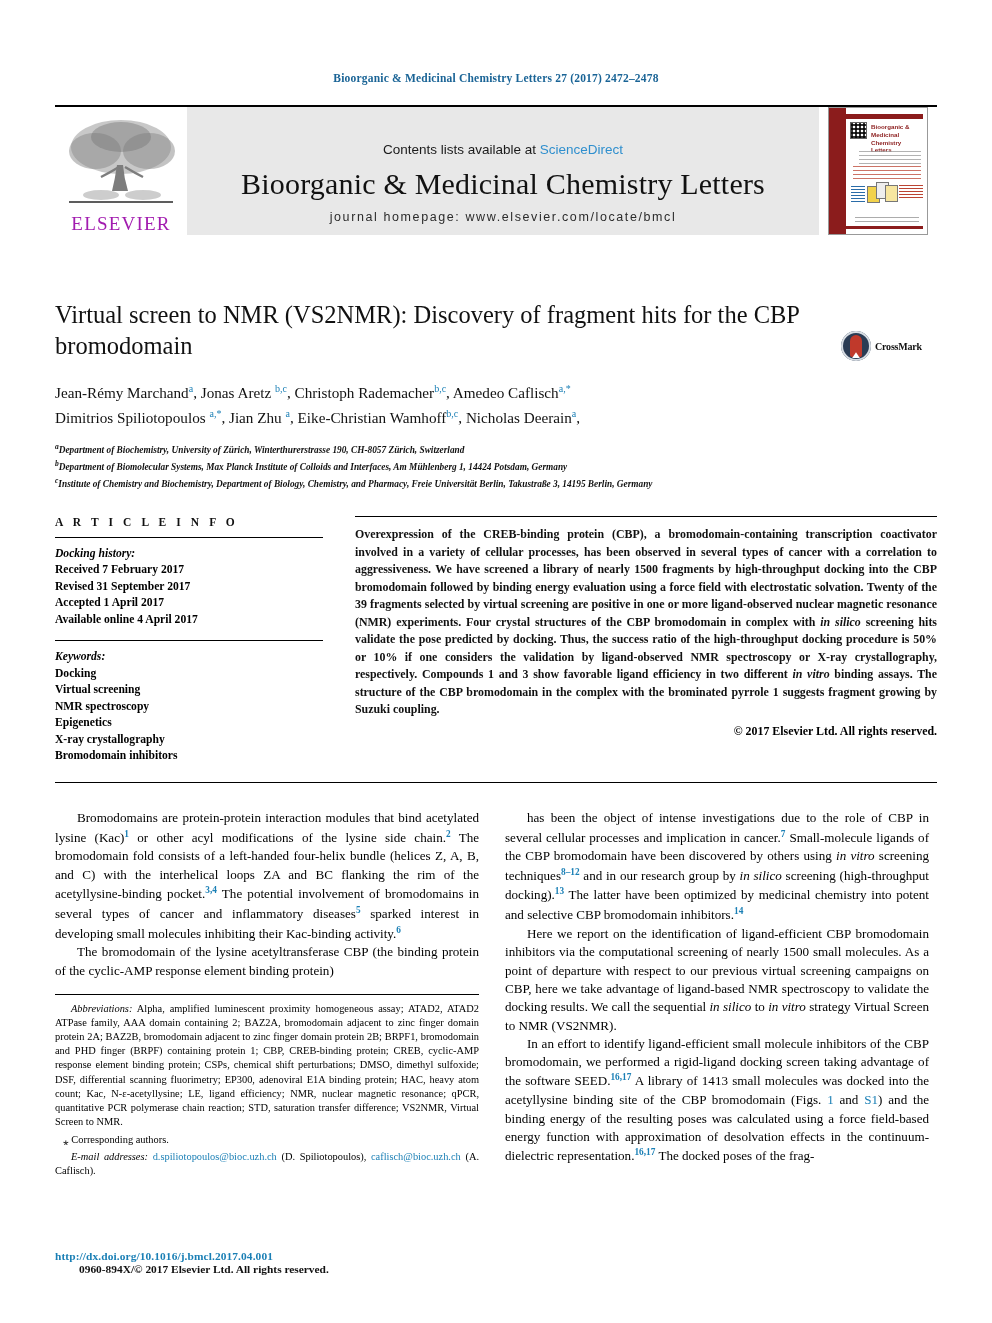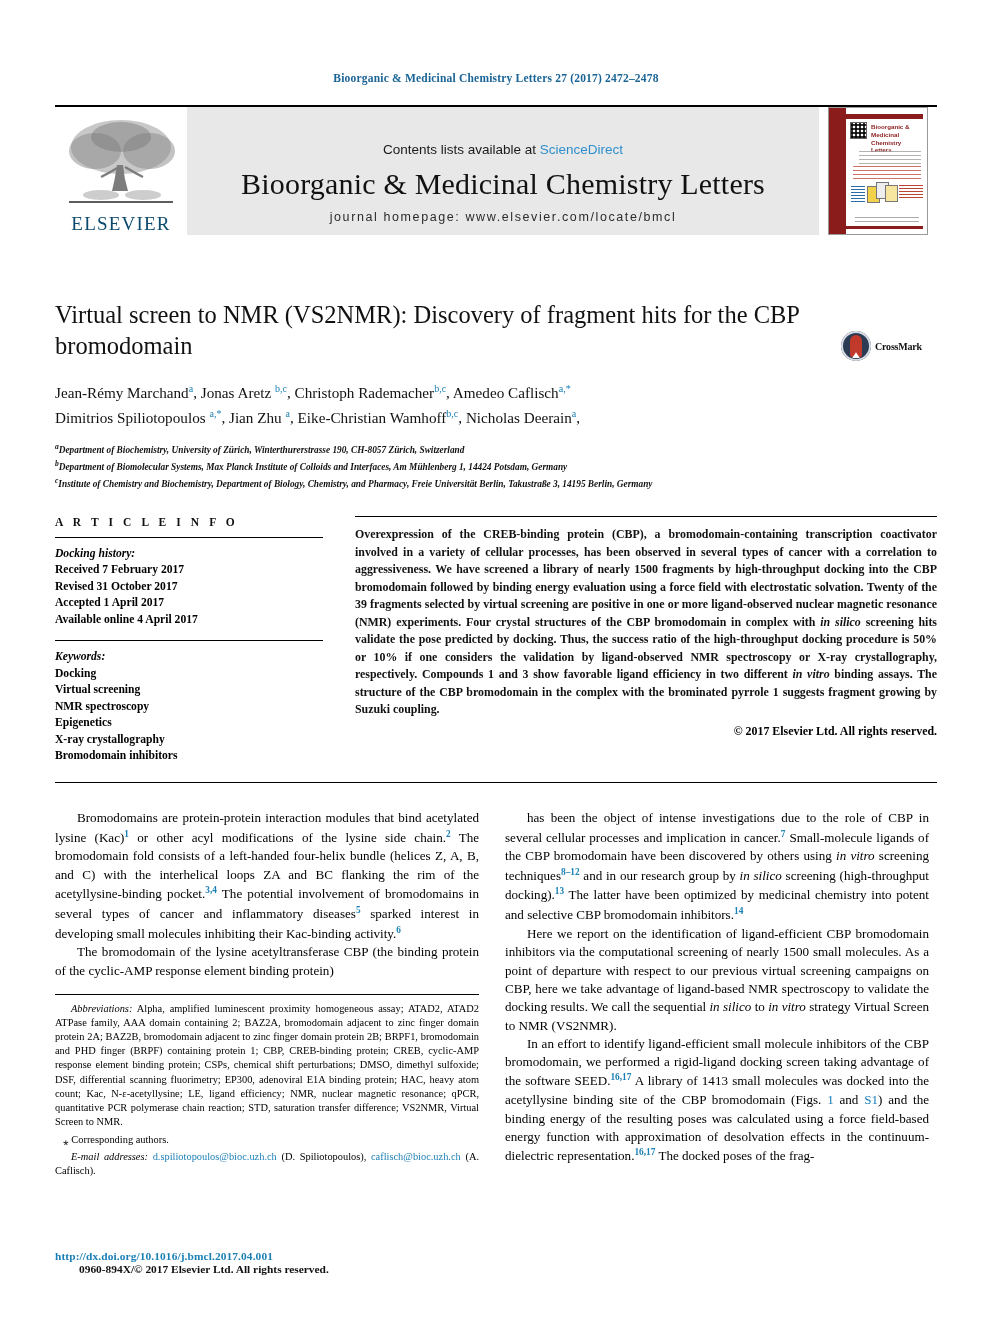--- a/index.html
+++ b/index.html
@@ -57,21 +57,21 @@
     width: 112px;
     height: 96px;
     position: relative;
     overflow: hidden;
   }
   .elsevier-tree svg { display:block; }
   .elsevier-word {
     font-family: "Liberation Serif", serif;
     font-size: 19px;
     letter-spacing: 1.2px;
-    color: #0c4a6e;
+    color: #a21caf;
     line-height: 1;
     margin-top: 1px;
   }
   .journal-band {
     flex: 1 1 auto;
     background: #e8e8e8;
     display: flex;
     flex-direction: column;
     align-items: center;
     justify-content: space-between;
@@ -429,21 +429,21 @@
   </div>
 
   <div class="info-abstract">
 
     <div class="col-info">
       <div class="sec-head">A R T I C L E   I N F O</div>
       <div class="rule"></div>
       <div class="hist">
         <div class="it">Docking history:</div>
         <div>Received 7 February 2017</div>
-        <div>Revised 31 October 2017</div>
+        <div>Revised 31 September 2017</div>
         <div>Accepted 1 April 2017</div>
         <div>Available online 4 April 2017</div>
       </div>
       <div class="kw-gap"></div>
       <div class="rule-thin"></div>
       <div class="kw">
         <div class="it">Keywords:</div>
         <div>Docking</div>
         <div>Virtual screening</div>
         <div>NMR spectroscopy</div>

